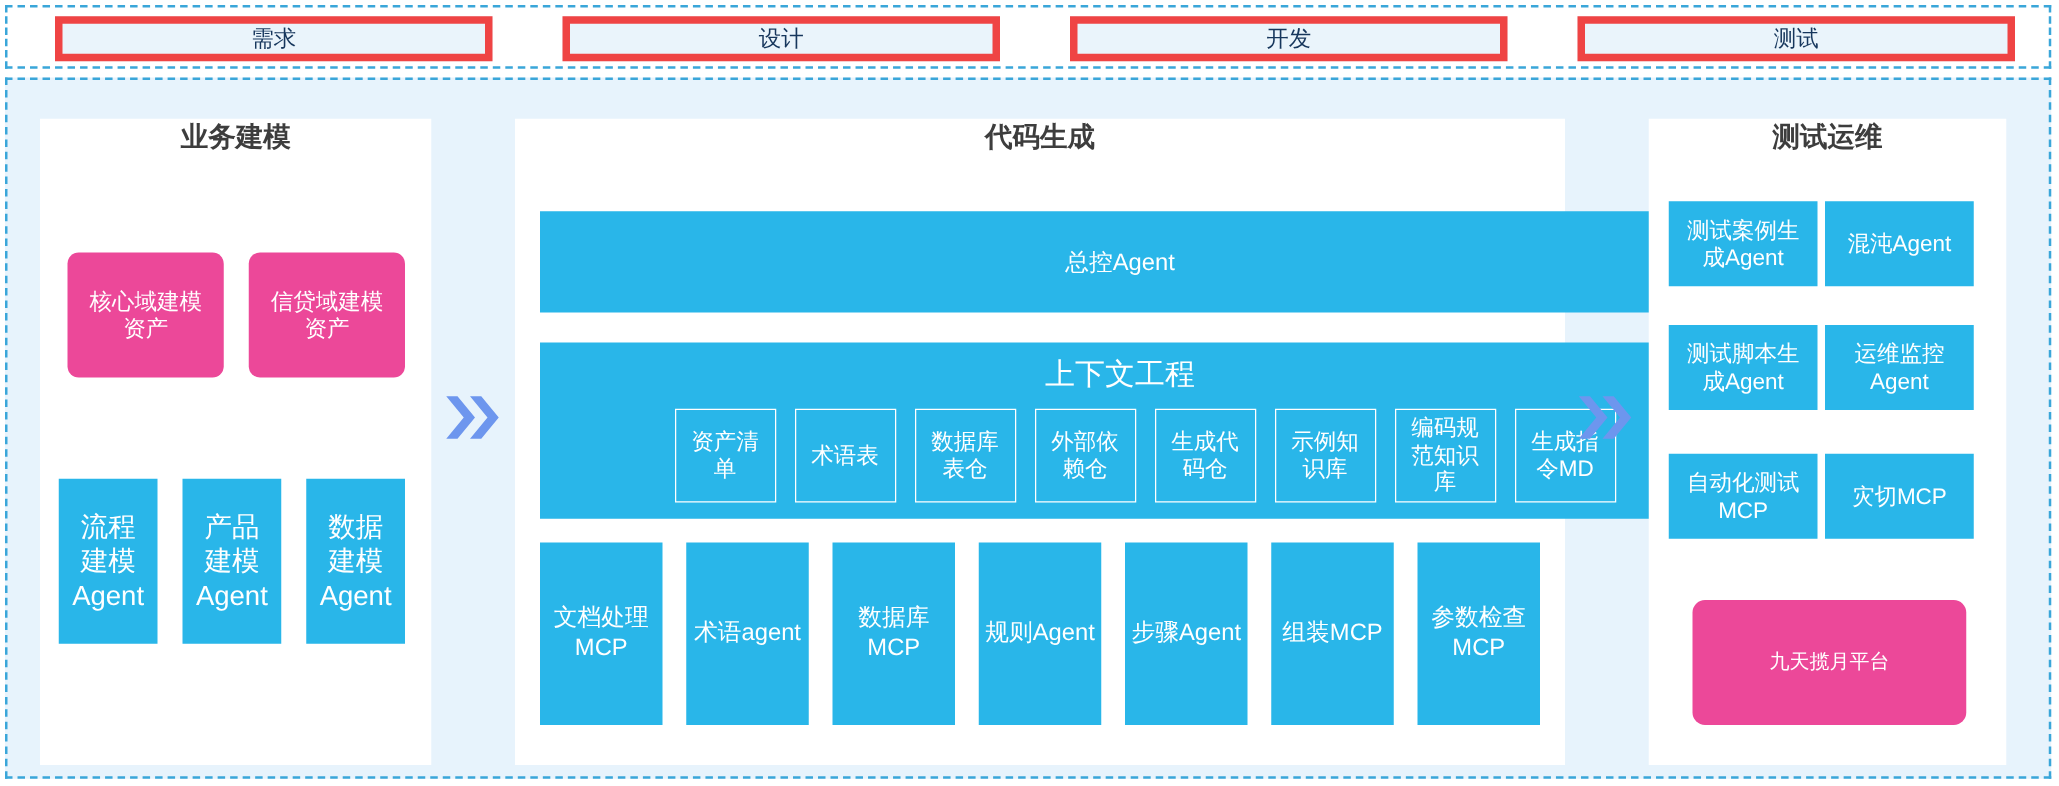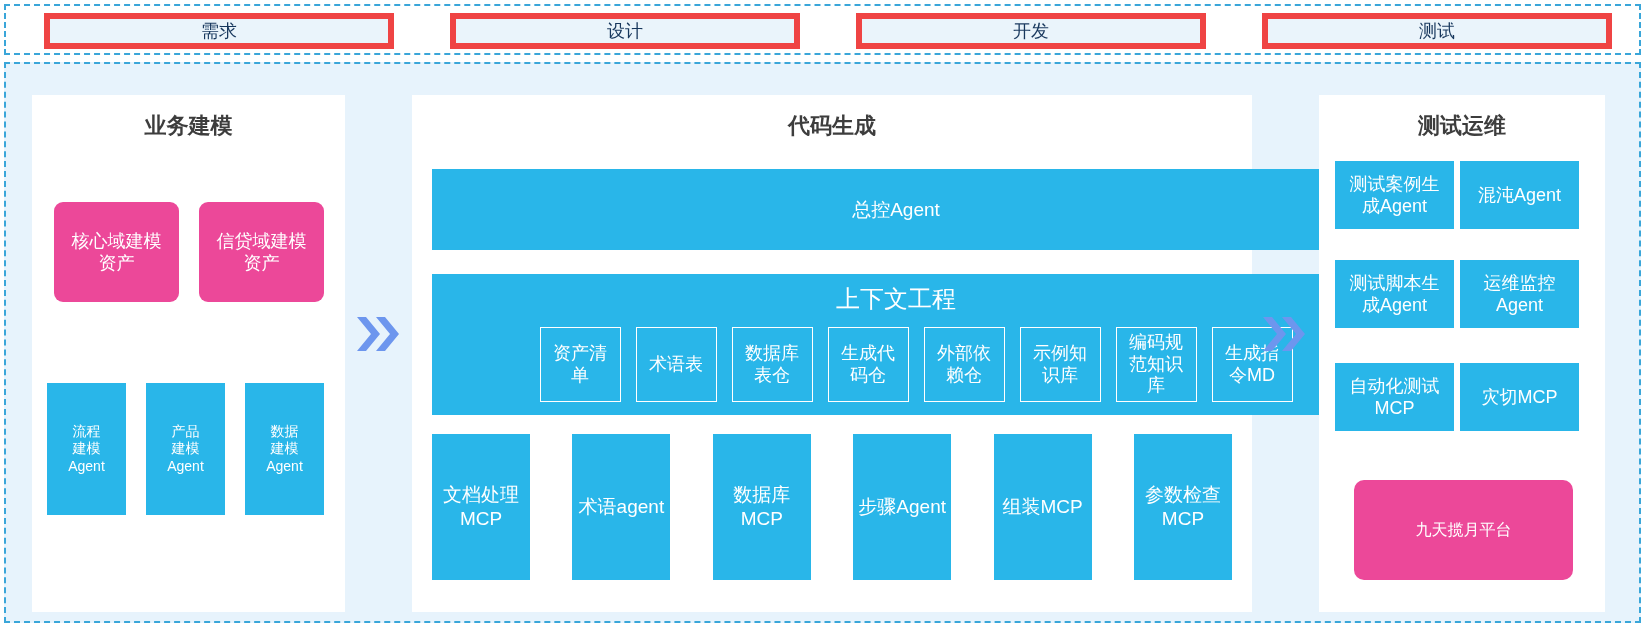--- a/index.html
+++ b/index.html
@@ -41,40 +41,40 @@
     background: #e7f3fc;
   }
   .panel {
     position: absolute;
     top: 31px;
     height: 517px;
     background: #ffffff;
   }
   .panel-title {
     position: absolute;
-    left: 0; top: 16px; width: 100%;
+    left: 0; top: 0; width: 100%;
     text-align: center;
     font-size: 22px;
     font-weight: bold;
     color: #3d3d3d;
   }
   .box {
     position: absolute;
     display: flex; align-items: center; justify-content: center;
     text-align: center;
     white-space: pre-line;
     color: #ffffff;
     line-height: 1.25;
   }
   .cyan { background: #29b6e9; }
   .navy { background: #ec4899; border-radius: 9px; }
   
   .panel-left  { left: 26px;  width: 313px; }
   .asset-box { top: 107px; width: 125px; height: 100px; font-size: 18px; }
-  .agent-col { top: 288px; width: 79px; height: 132px; font-size: 14px; }
+  .agent-col { top: 288px; width: 79px; height: 132px; font-size: 22px; }
   
   .panel-mid { left: 406px; width: 840px; }
   .bar {
     position: absolute;
     left: 20px; width: 928px;
     background: #29b6e9;
     color: #ffffff;
   }
   .master-bar { top: 74px; height: 81px; display: flex; align-items: center; justify-content: center; font-size: 19px; }
   .context-bar { top: 179px; height: 141px; }
@@ -165,40 +165,41 @@
       <div class="bar master-bar">总控Agent</div>
 
       <div class="bar context-bar">
         <div class="context-bar-title">上下文工程</div>
         <div class="context-items">
           <div class="context-item">资产清
 单</div>
           <div class="context-item">术语表</div>
           <div class="context-item">数据库
 表仓</div>
+          <div class="context-item">外部依
+赖仓</div>
           <div class="context-item">生成代
 码仓</div>
-          <div class="context-item">外部依
-赖仓</div>
           <div class="context-item">示例知
 识库</div>
           <div class="context-item">编码规
 范知识
 库</div>
           <div class="context-item">生成指
 令MD</div>
         </div>
       </div>
 
       <div class="mcp-row">
         <div class="mcp-box">文档处理
 MCP</div>
         <div class="mcp-box">术语agent</div>
         <div class="mcp-box">数据库
 MCP</div>
+        <div class="mcp-box">规则Agent</div>
         <div class="mcp-box">步骤Agent</div>
         <div class="mcp-box">组装MCP</div>
         <div class="mcp-box">参数检查
 MCP</div>
       </div>
     </div>
 
     <svg class="flow-arrow flow-arrow-right" viewBox="0 0 44 34">
       <path d="M1,0 h9 l14,17 l-14,17 h-9 l14,-17 Z" fill="#6d96ee"></path>
       <path d="M20,0 h9 l14,17 l-14,17 h-9 l14,-17 Z" fill="#6d96ee"></path>

